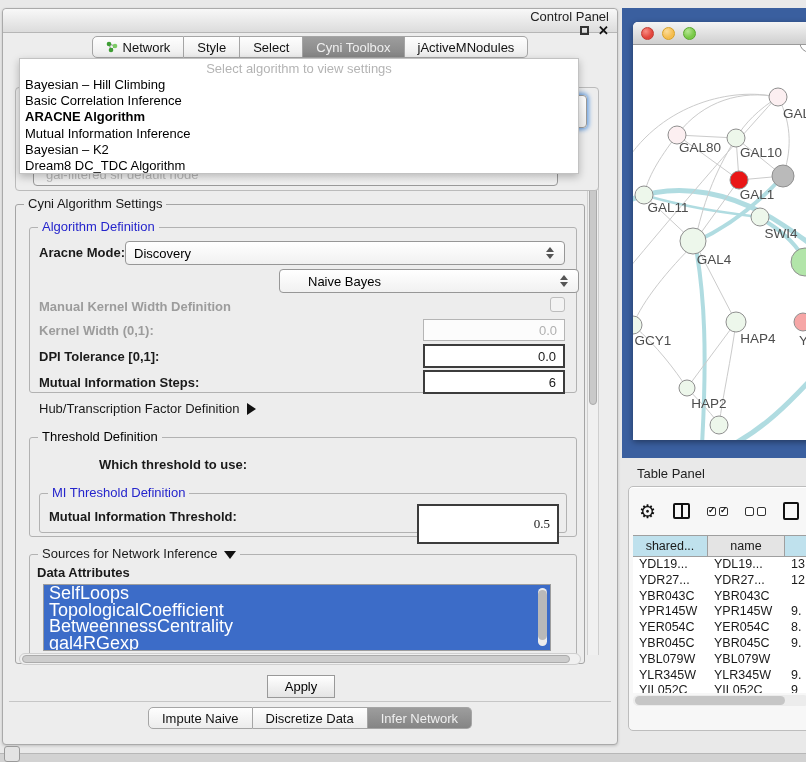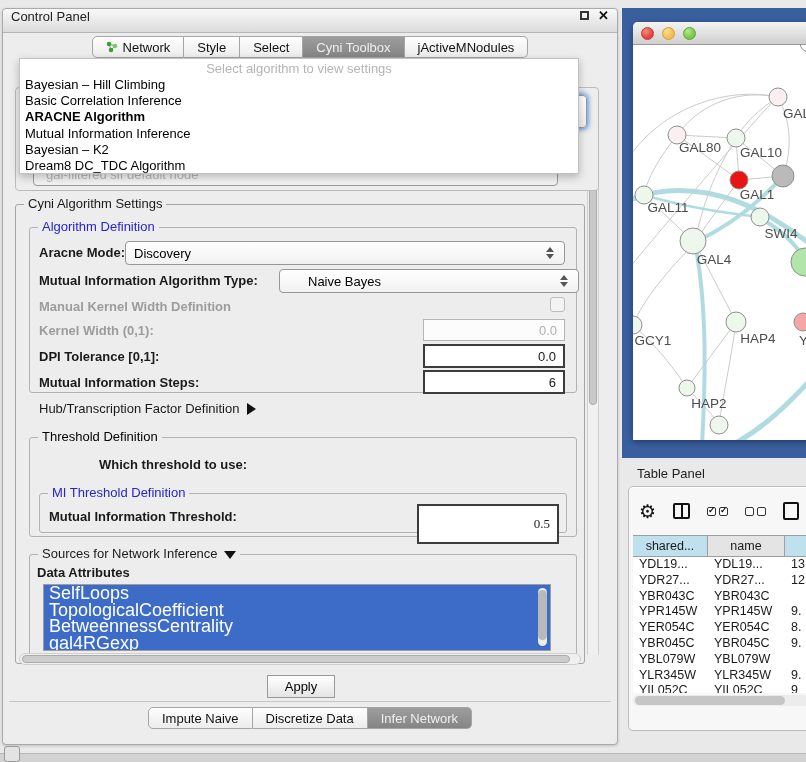--- a/index.html
+++ b/index.html
@@ -14,21 +14,21 @@
   
   .control-panel {
     position:absolute; left:2px; top:8px; width:616px; height:737px;
     background:#ededed; border:1px solid #aaa; border-radius:4px;
     box-shadow:0 1px 3px rgba(0,0,0,.18);
   }
   .cp-titlebar {
     position:absolute; left:0; top:0; right:0; height:24px;
     background:linear-gradient(#f8f8f8,#dcdcdc);
     border-bottom:1px solid #b6b6b6; border-radius:4px 4px 0 0;
-    display:flex; align-items:flex-start; padding:0 8px;
+    display:flex; align-items:flex-end; padding:0 8px;flex-direction:column;
   }
   .cp-title { font-size:13px; color:#222; }
   .cp-winbtns { margin-left:auto; display:flex; align-items:center; gap:9px; }
   .float-ic { width:9px; height:9px; border:2px solid #333; background:transparent; }
   .close-ic { font-weight:bold; font-size:13px; color:#111; line-height:1; }
 
   .tabbar { display:flex; }
   .top-tabbar { position:absolute; top:27px; left:0; right:0; justify-content:center; }
   .bottom-tabbar { position:absolute; top:698px; left:0; right:0; justify-content:center; }
   .tab {
@@ -262,21 +262,20 @@
 
   <span class="lbl b" style="left:36px; top:236px;">Aracne Mode:</span>
   <div class="combo" style="left:122px; top:232px; width:440px;">
     <span>Discovery</span>
     <span class="arrows">
         <i class="up"></i>
         <i class="dn"></i>
       </span>
   </div>
 
-  <span class="lbl b" style="left:36px; top:264px;">Mutual Information Algorithm Type:</span>
   <div class="combo" style="left:276px; top:260px; width:300px;padding-left:28px;">
     <span>Naive Bayes</span>
     <span class="arrows">
         <i class="up"></i>
         <i class="dn"></i>
       </span>
   </div>
 
   <span class="lbl b dis" style="left:36px; top:290px;">Manual Kernel Width Definition</span>
   <div class="checkbox" style="left:547px; top:288px;"></div>

